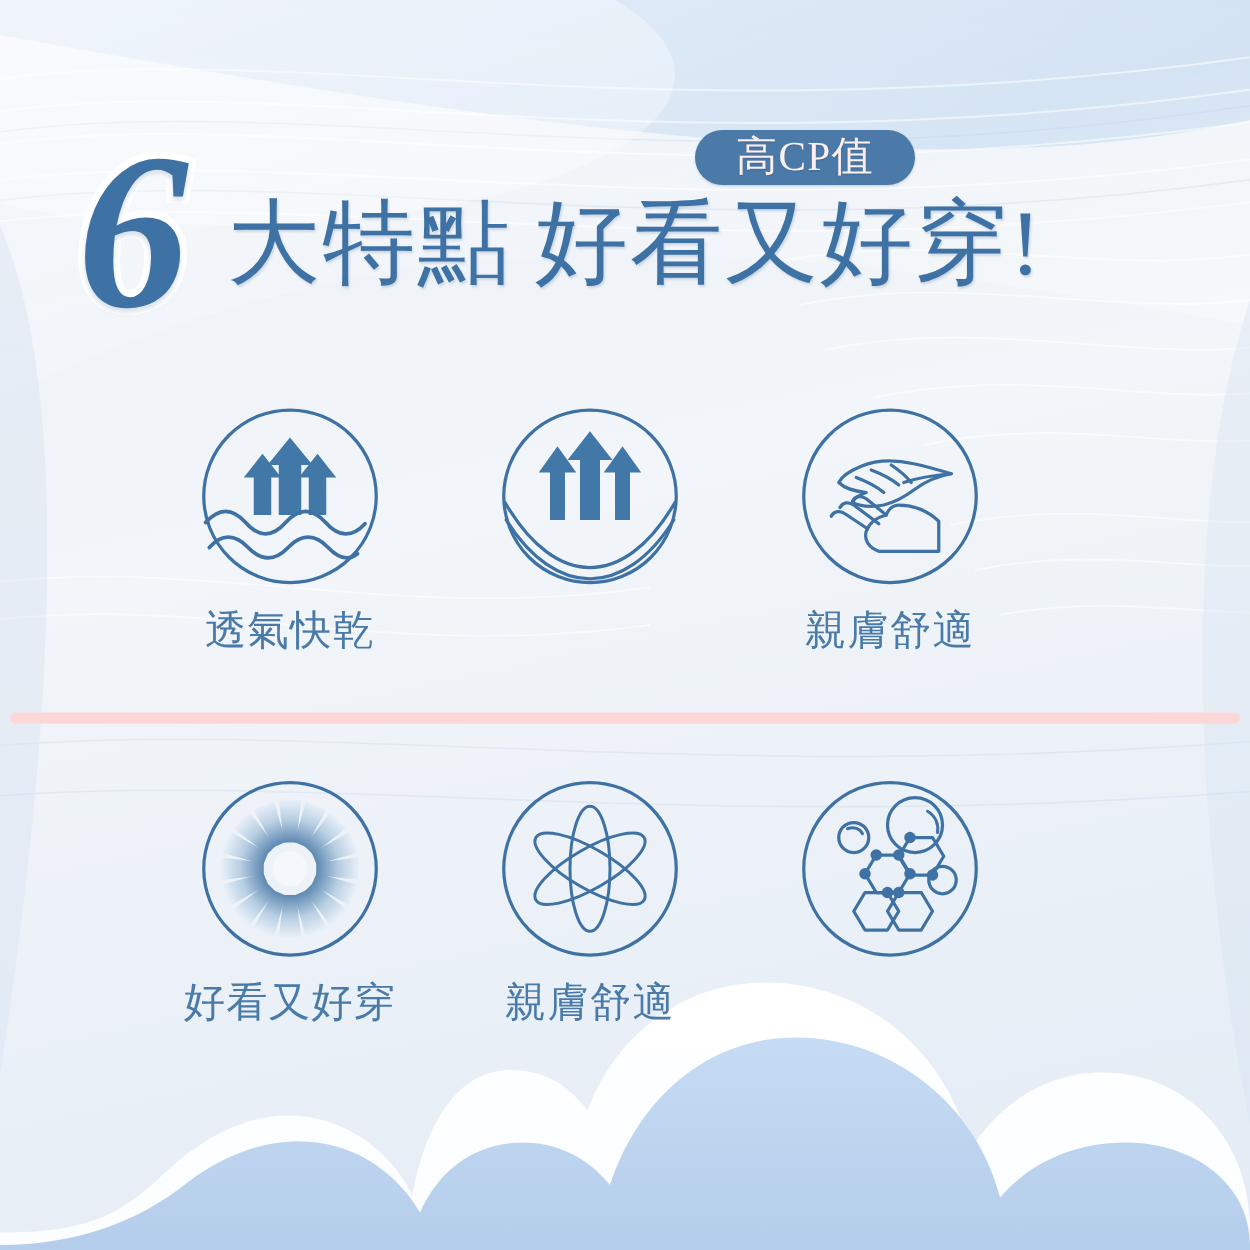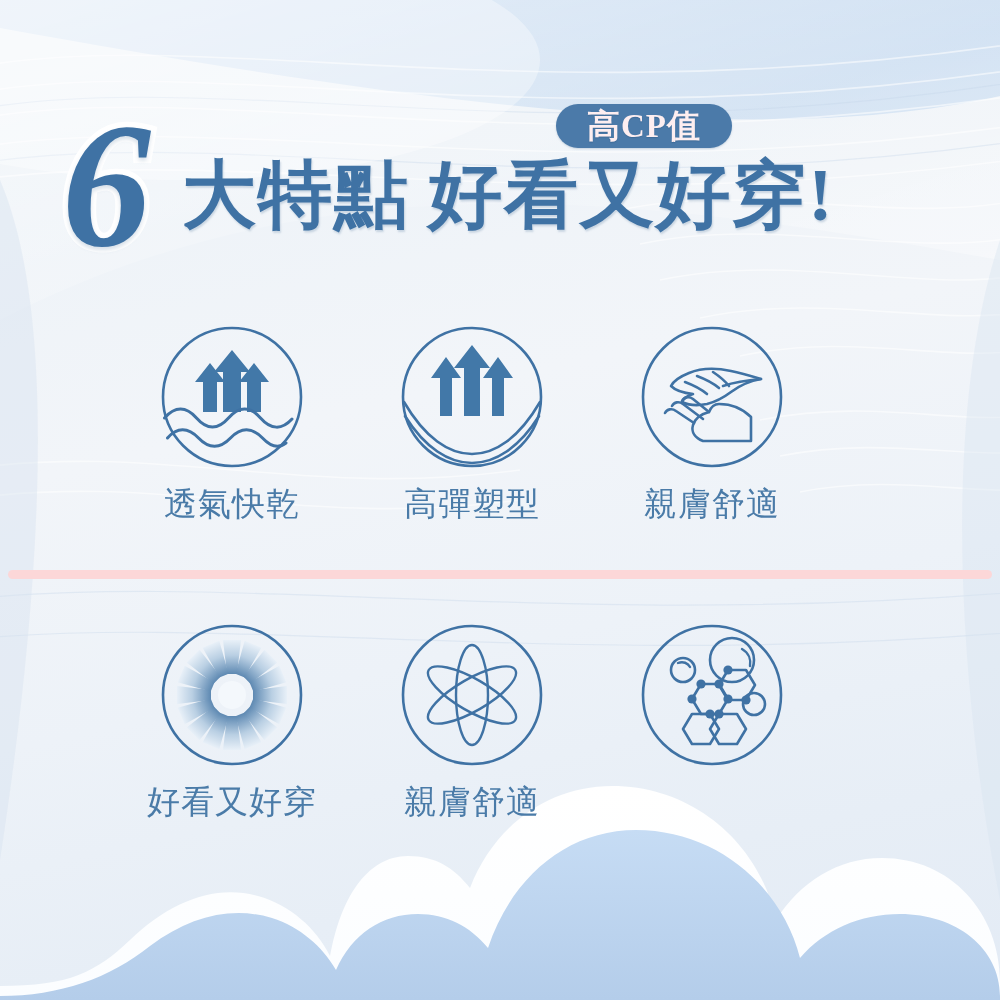--- a/index.html
+++ b/index.html
@@ -44,21 +44,21 @@
     height: 44px;
     background: #4b7aa9;
     border-radius: 22px;
     display: flex;
     align-items: center;
     justify-content: center;
     box-shadow: 0 1px 2px rgba(70,110,150,0.25);
   }
   .badge-text {
     font-family: "Liberation Serif", "DejaVu Serif", serif;
-    font-weight: bold;
+    font-weight: normal;
     font-size: 33px;
     line-height: 1;
     color: #fdeef0;
     letter-spacing: 1px;
     text-shadow: 0 1px 1px rgba(40,80,120,0.35);
   }
 
   .numeral {
     position: absolute;
     left: 62px;
@@ -72,21 +72,21 @@
     -webkit-text-stroke: 11px #ffffff;
     paint-order: stroke fill;
     text-shadow: 0 3px 4px rgba(120,150,180,0.30);
   }
 
   .headline-main {
     position: absolute;
     left: 182px;
     top: 158px;
     font-family: "Liberation Serif", "DejaVu Serif", serif;
-    font-weight: bold;
+    font-weight: normal;
     font-size: 74px;
     line-height: 1;
     color: #3f72a4;
     letter-spacing: 2px;
     white-space: nowrap;
     text-shadow: 1px 2px 2px rgba(140,165,190,0.40);
   }
   .headline-main .gap { display: inline-block; width: 18px; }
 
   
@@ -268,21 +268,20 @@
           <g fill="#4278a8">
             <path d="M41,92 L41,54 L32,54 L47,33 L62,54 L53,54 L53,92 Z"></path>
             <path d="M65,92 L65,44 L55,44 L73,21 L91,44 L81,44 L81,92 Z"></path>
             <path d="M93,92 L93,54 L84,54 L99,33 L114,54 L105,54 L105,92 Z"></path>
           </g>
           <g fill="none" stroke="#3f72a4" stroke-width="2.6" stroke-linecap="round">
             <path d="M5,78 C26,114 50,130 73,130 C96,130 120,114 141,78"></path>
             <path d="M6,92 C26,124 50,139 73,139 C96,139 120,124 140,92"></path>
           </g>
         </svg>
-        <div class="feature-label">高彈塑型</div>
       </div>
 
       <div class="feature-cell">
         <svg class="icon-circle" viewBox="0 0 146 146" xmlns="http://www.w3.org/2000/svg">
           <circle cx="73" cy="73" r="69" fill="none" stroke="#3f72a4" stroke-width="2.6"></circle>
           <g fill="none" stroke="#3f72a4" stroke-width="2.6" stroke-linejoin="round" stroke-linecap="round">
 
             <path d="M122,55 C112,52 102,49 92,47 C78,44 62,44 50,49 C40,53 34,58 32,62 C36,66 44,69 54,70 C48,72 44,75 43,78 C49,81 58,82 68,80 C76,78 84,74 92,68 C100,62 110,57 122,55 Z"></path>
             <path d="M122,55 C110,56 96,58 84,62"></path>
             <path d="M58,52 C66,55 74,59 80,64"></path>

